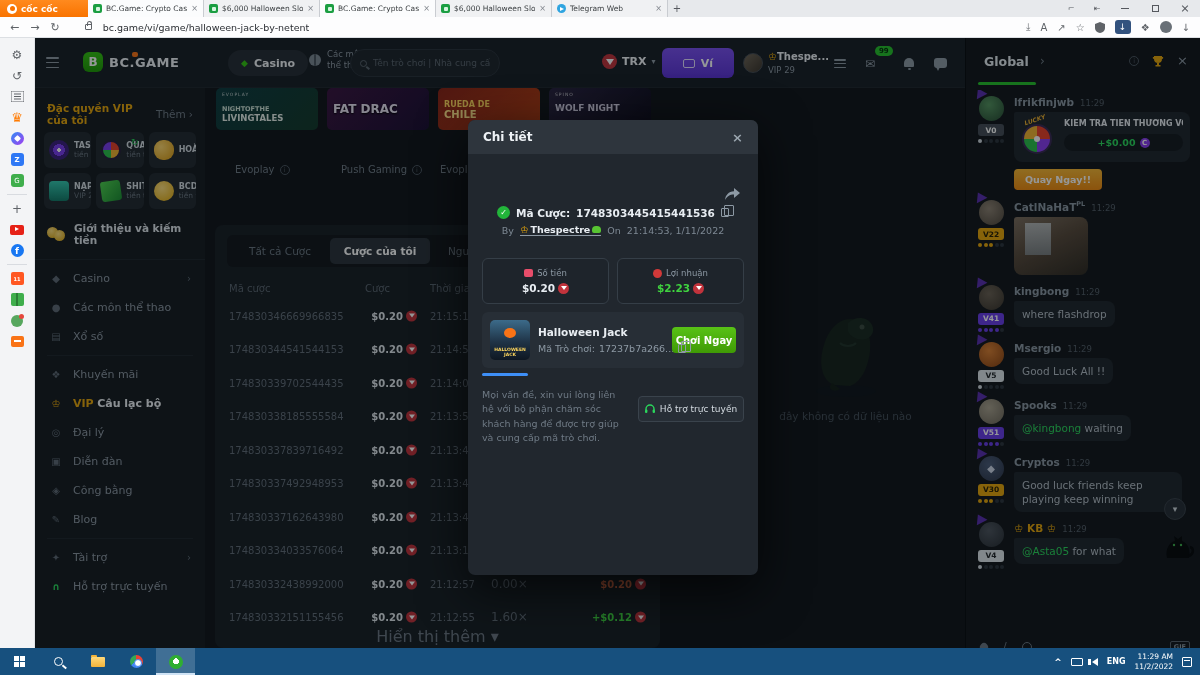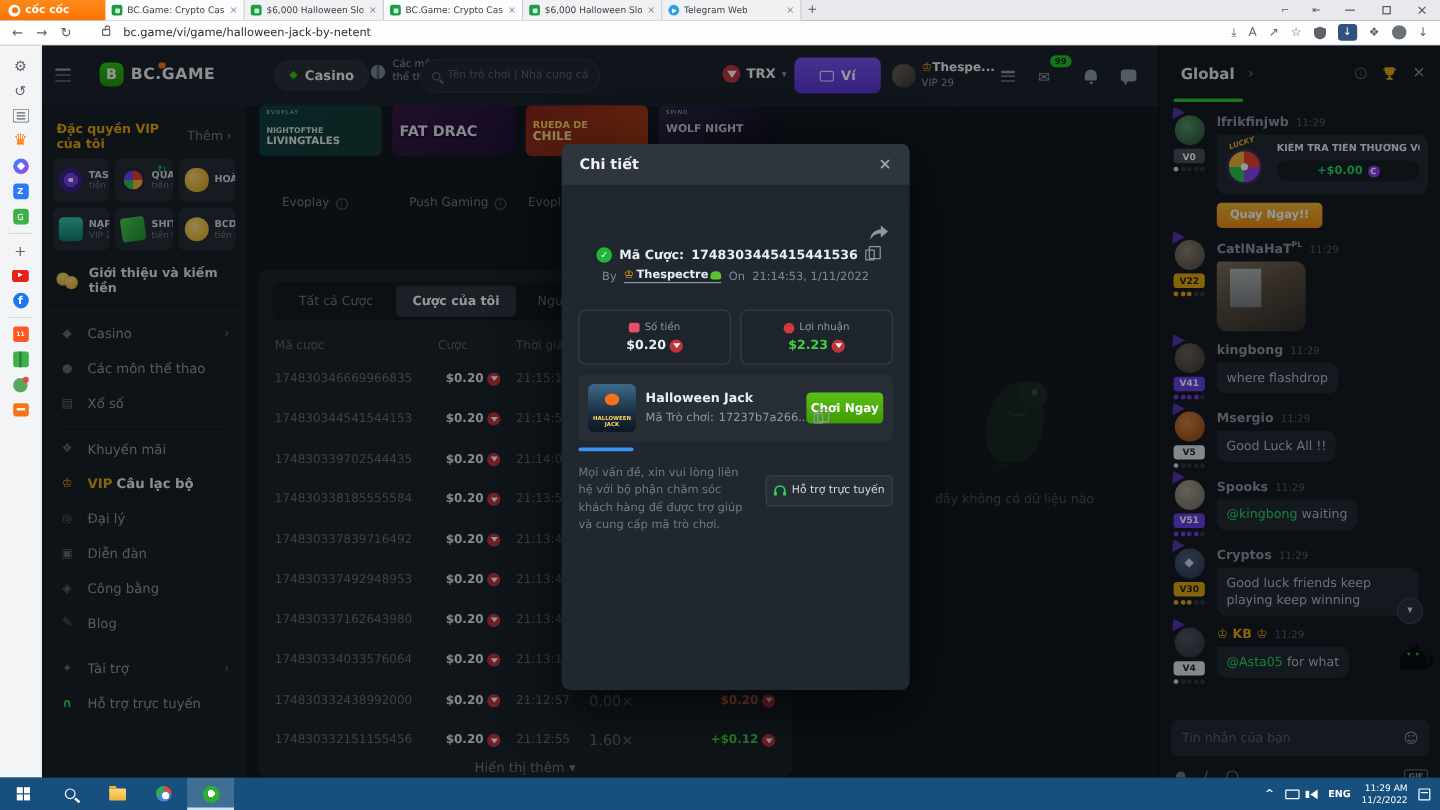--- a/index.html
+++ b/index.html
@@ -161,21 +161,21 @@
 .bh-id{left:14px}.bh-bet{left:150px}.bh-time{left:215px}
 .rows{position:absolute;top:74px;left:0;right:0}
 .trow{position:relative;height:33.5px}
 .trow>div{position:absolute;top:50%;transform:translateY(-50%)}
 .c-id{left:14px;width:128px;font-size:10px;color:#626d78;white-space:nowrap;overflow:hidden}
 .c-bet{left:138px;width:64px;display:flex;justify-content:flex-end;align-items:center;gap:3px;font-size:10px;font-weight:bold;color:#dfe5ea}
 .c-time{left:215px;font-size:10px;color:#626d78}
 .c-pay{left:276px;font-size:12px;color:#626d78}
 .c-prof{right:14px;display:flex;align-items:center;gap:3px;font-size:10px;font-weight:bold}
 .win{color:#3fd23f}.loss{color:#d06540}
-.showmore{position:absolute;bottom:2px;left:0;right:0;text-align:center;font-size:11px;color:#6b7681}
+.showmore{position:absolute;bottom:2px;left:0;right:0;text-align:center;font-size:16px;color:#6b7681}
 
 .empty{position:absolute;left:548px;top:205px;width:185px;text-align:center}
 .empty-text{font-size:10.5px;color:#454f59;margin-top:13px;white-space:nowrap}
 
 
 .modal{position:absolute;left:433px;top:82px;width:290px;height:455px;background:#21272e;border-radius:7px;z-index:40;box-shadow:0 14px 50px rgba(0,0,0,.7);overflow:hidden}
 .mhd{height:34px;background:#2e353d;display:flex;align-items:center;padding:0 15px;font-size:12px;font-weight:bold;color:#eef2f6}
 .mx{margin-left:auto;color:#9aa5ae;font-size:13px}
 .share{position:absolute;right:18px;top:68px}
 .betline{position:absolute;top:86px;left:0;right:0;display:flex;justify-content:center;gap:6px;align-items:center;font-size:10.5px;font-weight:bold;color:#e8edf2}
@@ -920,24 +920,20 @@
 
       </div>
 
       <div class="scrollbtn">▾</div>
       <svg class="cat" width="34" height="30" viewBox="0 0 34 30">
         <path d="M6 28 C4 20 8 12 14 11 L13 6 L17 9 L21 6 L21 11 C27 13 30 20 28 28 Z" fill="#07090c"></path>
         <circle cx="13" cy="15" r="1.2" fill="#3fae4c"></circle>
           <circle cx="20" cy="15" r="1.2" fill="#3fae4c"></circle>
         <path d="M28 26 C33 24 33 18 29 17" stroke="#07090c" stroke-width="2.5" fill="none"></path>
       </svg>
-      <div class="cinput">
-        <input placeholder="Tin nhắn của bạn" style="">
-        <span class="smiley">☺</span>
-      </div>
       <div class="ctools">
         <span class="drop"></span>
         <span class="penq">∕</span>
         <span class="coin-o"></span>
         <span class="gif">GIF</span>
       </div>
     </div>
 
     <div class="overlay"></div>
 

